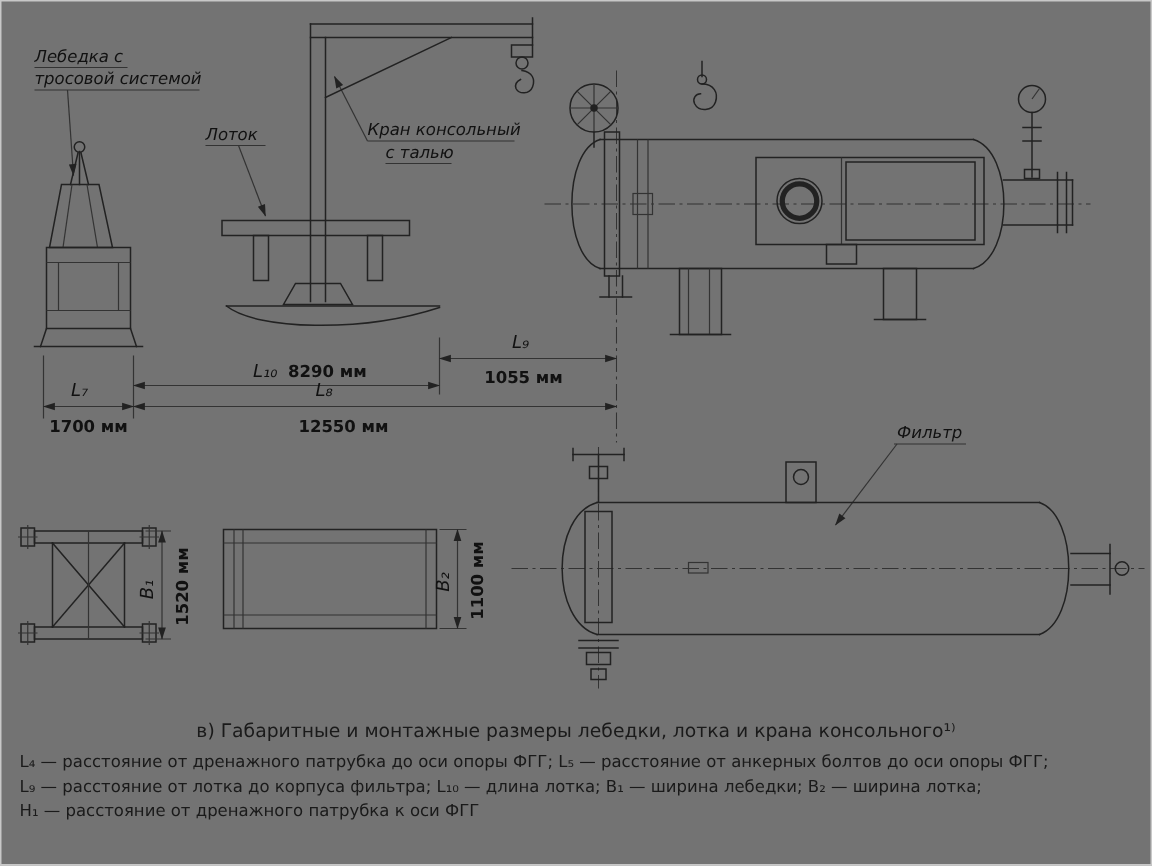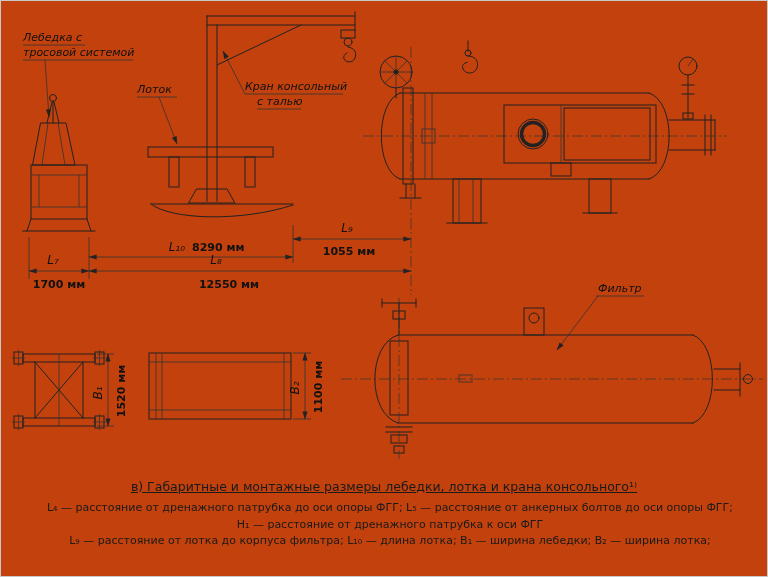--- a/index.html
+++ b/index.html
@@ -1,32 +1,32 @@
 <!DOCTYPE html>
 <html><head>
 <meta charset="utf-8">
 <style>
   * { margin:0; padding:0; box-sizing:border-box; }
   html,body { background:#ffffff; }
   .page {
-    width:768px; height:577px; background:#c2410c; overflow:hidden;
+    width:768px; height:577px; background:#737373; overflow:hidden;
     border:1px solid #c8c8c8; position:relative;
     font-family:"DejaVu Sans", "Liberation Sans", sans-serif; color:#1a1a1a;
   }
   svg { display:block; }
   svg .s    { stroke:#222; stroke-width:1; fill:none; stroke-linecap:square; }
   svg .thin { stroke:#333; stroke-width:0.8; fill:none; }
   svg .cl   { stroke:#333; stroke-width:0.7; fill:none; stroke-dasharray:11 3 2 3; }
   svg .fb   { fill:#222; stroke:none; }
   svg text  { font-family:"DejaVu Sans", sans-serif; fill:#111; }
   svg .callout { font-style:italic; font-size:11px; }
   svg .dlab { font-style:italic; font-size:12px; }
   svg .dval { font-weight:bold; font-size:11px; }
-  .caption { text-align:center; font-size:12.5px; margin-top:10px; white-space:nowrap;text-decoration:underline; }
-  .legend  { margin-top:6px; text-align:center; font-size:11px; line-height:1.5;padding-left:12px; }
+  .caption { text-align:center; font-size:12.5px; margin-top:10px; white-space:nowrap; }
+  .legend  { margin-top:6px; text-align:left; font-size:11px; line-height:1.5;padding-left:12px; }
   .legend div { white-space:nowrap; }
 </style>
 </head>
 <body>
 
 <div class="page">
 
 <svg width="768" height="468" viewBox="0 0 768 468">
   <defs>
     <marker id="ar" viewBox="0 0 10 8" refX="9.5" refY="4" markerWidth="11" markerHeight="8" orient="auto-start-reverse">
@@ -266,17 +266,17 @@
       <rect x="393" y="445" width="10" height="7" class="s"></rect>
     </g>
     <rect x="458" y="374" width="13" height="7" class="thin"></rect>
   </g>
 </svg>
 
 <div class="caption">в) Габаритные и монтажные размеры лебедки, лотка и крана консольного¹⁾</div>
 
 <div class="legend">
   <div>L₄ — расстояние от дренажного патрубка до оси опоры ФГГ; L₅ — расстояние от анкерных болтов до оси опоры ФГГ;</div>
+  <div>L₉ — расстояние от лотка до корпуса фильтра; L₁₀ — длина лотка; В₁ — ширина лебедки; В₂ — ширина лотка;</div>
   <div>Н₁ — расстояние от дренажного патрубка к оси ФГГ</div>
-  <div>L₉ — расстояние от лотка до корпуса фильтра; L₁₀ — длина лотка; В₁ — ширина лебедки; В₂ — ширина лотка;</div>
 </div>
 
 </div>
 
 </body></html>

